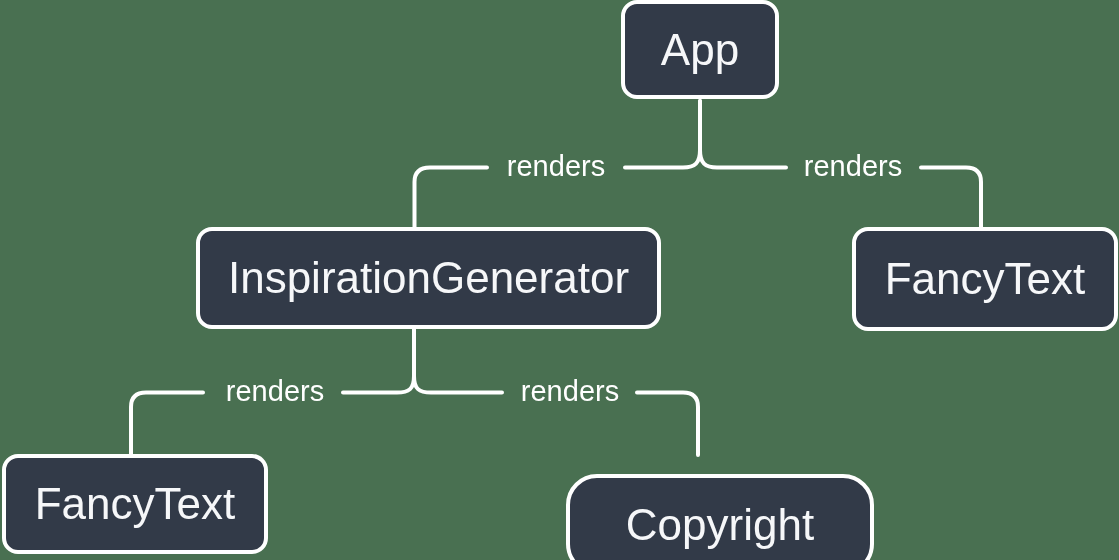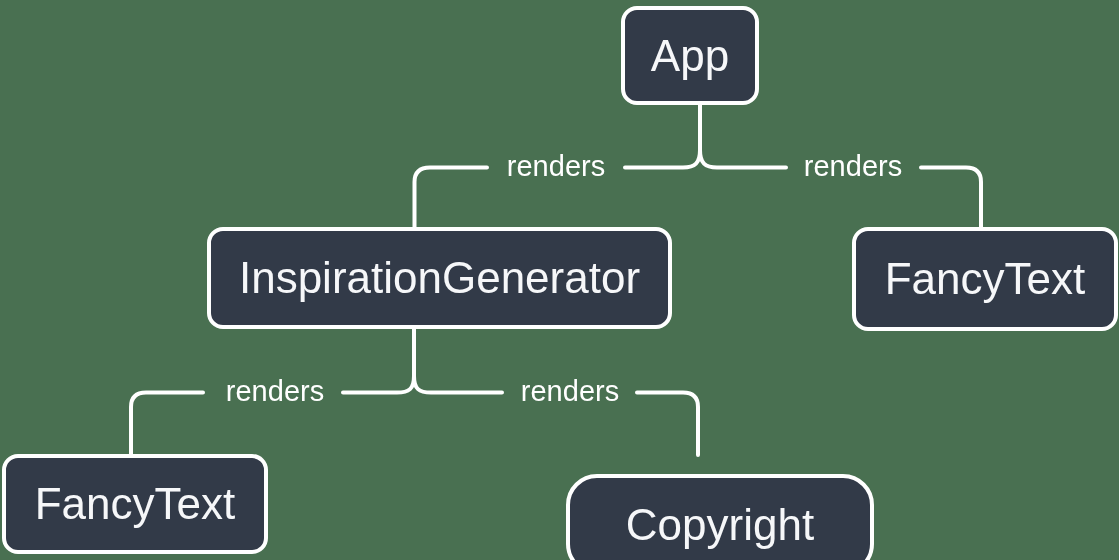--- a/index.html
+++ b/index.html
@@ -72,25 +72,25 @@
 
     <path class="edge" d="M414,327 L414,376 C414,389 419,392.5 431,392.5 L502,392.5"></path>
     <path class="edge" d="M637,392.5 L683,392.5 Q698,392.5 698,407 L698,455"></path>
   </svg>
 
   <span class="edge-label" style="left:556px; top:166px;">renders</span>
   <span class="edge-label" style="left:853px; top:166px;">renders</span>
   <span class="edge-label" style="left:275px; top:391px;">renders</span>
   <span class="edge-label" style="left:570px; top:391px;">renders</span>
 
-  <div class="node" style="left:621px; top:6px; width:138px; height:99px;">
+  <div class="node" style="left:621px; top:0; width:158px; height:99px;">
     <span>App</span>
   </div>
 
-  <div class="node" style="left:196px; top:227px; width:465px; height:102px;margin-left:11px;">
+  <div class="node" style="left:196px; top:227px; width:465px; height:102px;">
     <span>InspirationGenerator</span>
   </div>
 
   <div class="node" style="left:852px; top:227px; width:266px; height:104px;">
     <span>FancyText</span>
   </div>
 
   <div class="node" style="left:2px; top:454px; width:266px; height:100px;">
     <span>FancyText</span>
   </div>

